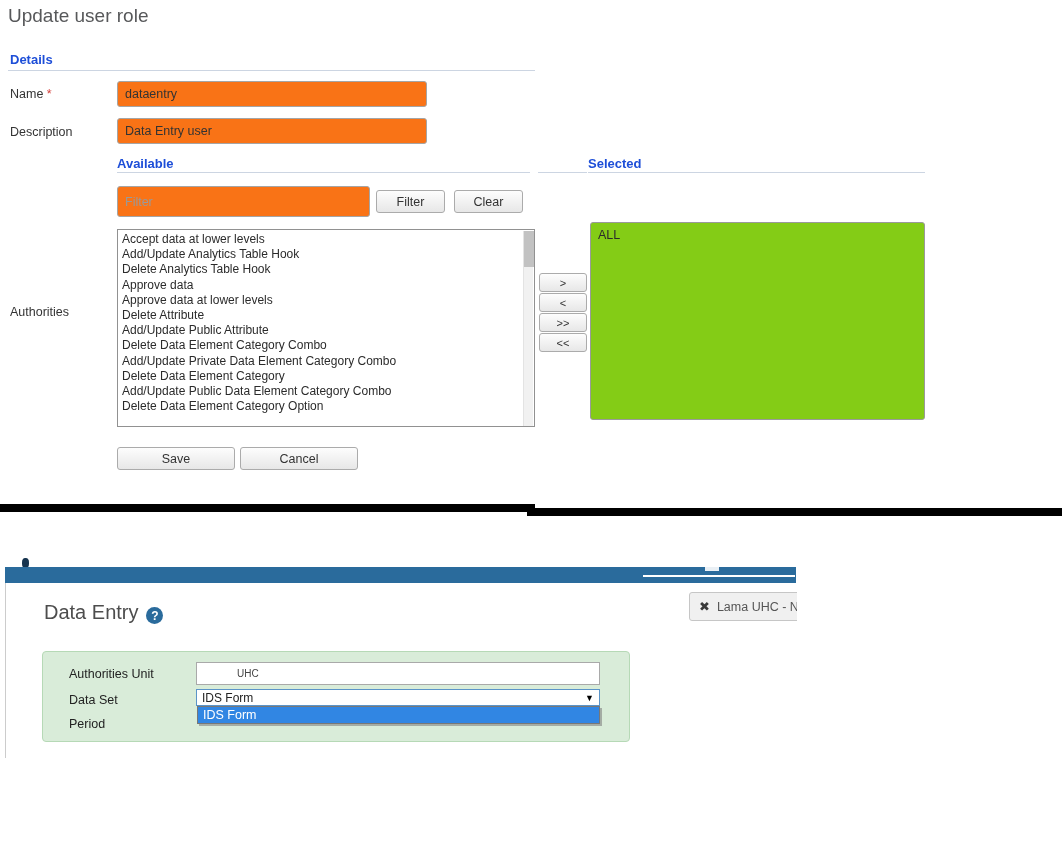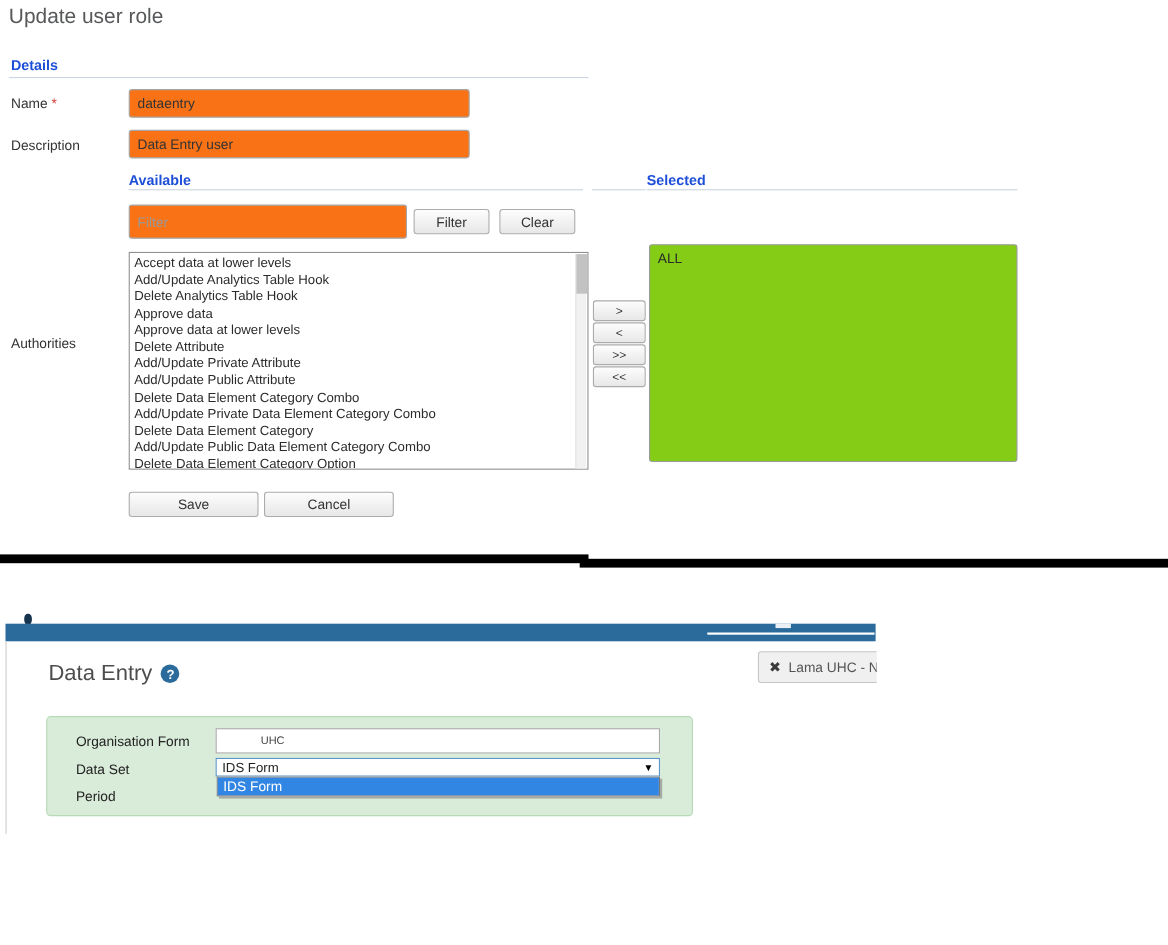--- a/index.html
+++ b/index.html
@@ -69,21 +69,21 @@
   .divider-right { left:527px; top:508px; width:535px; height:8px; background:#000; }
 
   
   .bottom-clip { left:0; top:540px; width:797px; height:319px; overflow:hidden; position:absolute; }
   .logo-dot { left:22px; top:18px; width:7px; height:10px; background:#17344f; border-radius:45%; position:absolute; }
   .header-bar { left:5px; top:27px; width:791px; height:16px; background:#2a6b9c; position:absolute; }
   .bar-underline { left:638px; top:8px; width:152px; height:2px; background:#fff; position:absolute; }
   .bar-artifact { left:700px; top:0px; width:14px; height:4px; background:#fff; opacity:.9; position:absolute; }
   .left-vline { left:5px; top:43px; width:1px; height:175px; background:#ccc; position:absolute; }
 
-  .de-title { left:44px; top:61px; font-size:20px; color:#4d4d4d; display:flex; align-items:center; gap:8px; position:absolute; }
+  .de-title { left:44px; top:61px; font-size:20px; color:#4d4d4d; display:flex; align-items:flex-end; gap:8px; position:absolute; }
   .help-badge { width:17px; height:17px; border-radius:50%; background:#2a6b9c; color:#fff; font-size:12px; font-weight:bold;
                 display:flex; align-items:center; justify-content:center; cursor:pointer; }
 
   .ou-badge { left:689px; top:52px; height:29px; width:140px; position:absolute;
               background:#f0f0f0; border:1px solid #c6c6c6; border-radius:3px;
               display:flex; align-items:center; gap:7px; padding:0 9px; cursor:pointer; }
   .ou-badge .x { color:#3a3a3a; font-size:13px; line-height:13px; }
   .ou-badge .t { color:#555; font-size:12.5px; white-space:nowrap; }
 
   .green-panel { left:42px; top:111px; width:588px; height:91px; position:absolute;
@@ -135,21 +135,20 @@
   <div class="abs btn btn-filter">Filter</div>
   <div class="abs btn btn-clear">Clear</div>
 
   <div class="abs avail-list">
     <div class="avail-item">Accept data at lower levels</div>
     <div class="avail-item">Add/Update Analytics Table Hook</div>
     <div class="avail-item">Delete Analytics Table Hook</div>
     <div class="avail-item">Approve data</div>
     <div class="avail-item">Approve data at lower levels</div>
     <div class="avail-item">Delete Attribute</div>
-    <div class="avail-item">Add/Update Private Attribute</div>
     <div class="avail-item">Add/Update Public Attribute</div>
     <div class="avail-item">Delete Data Element Category Combo</div>
     <div class="avail-item">Add/Update Private Data Element Category Combo</div>
     <div class="avail-item">Delete Data Element Category</div>
     <div class="avail-item">Add/Update Public Data Element Category Combo</div>
     <div class="avail-item">Delete Data Element Category Option</div>
     <div class="scroll-track">
       <div class="scroll-thumb"></div>
     </div>
   </div>
@@ -181,21 +180,21 @@
       <span>Data Entry</span>
       <span class="help-badge">?</span>
     </div>
 
     <div class="ou-badge">
       <span class="x">✖</span>
       <span class="t">Lama UHC - No</span>
     </div>
 
     <div class="green-panel">
-      <div class="gp-label gp-lbl-ou">Organisation Form</div>
+      <div class="gp-label gp-lbl-ou">Authorities Unit</div>
       <input class="gp-input" type="text" value="UHC" style="">
 
       <div class="gp-label gp-lbl-ds">Data Set</div>
       <div class="gp-select">
         <span>IDS Form</span>
         <span class="arrow">▼</span>
       </div>
 
       <div class="gp-label gp-lbl-pe">Period</div>
 

